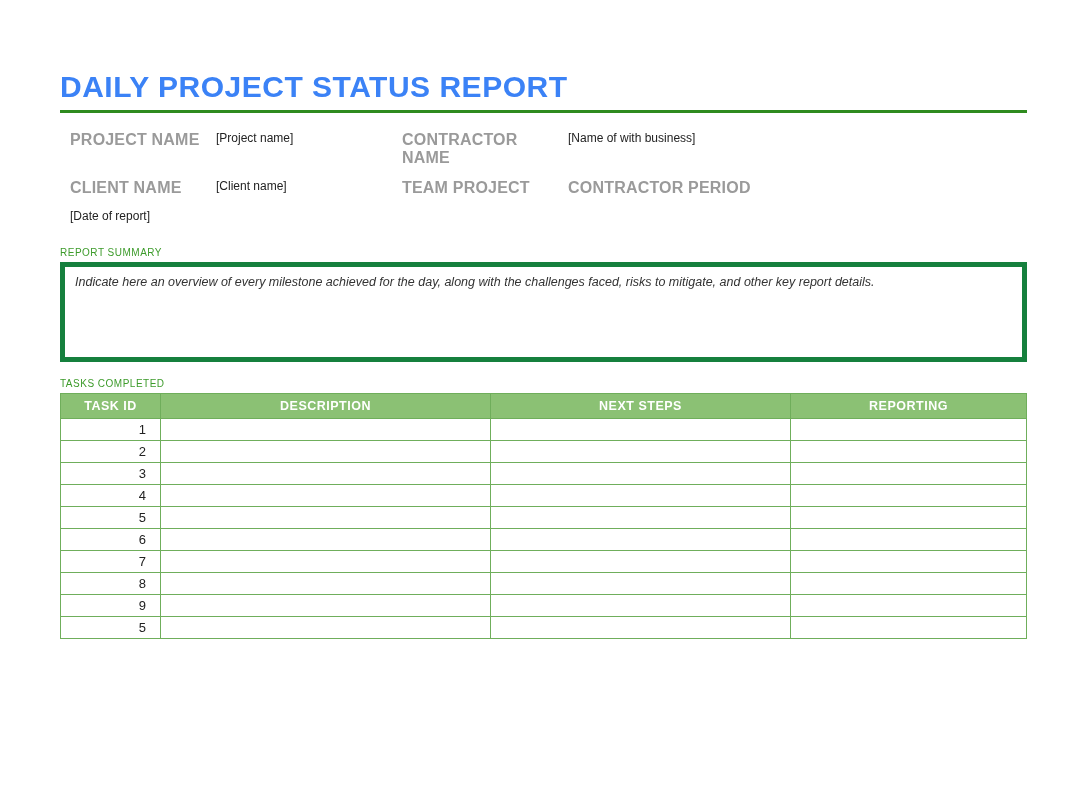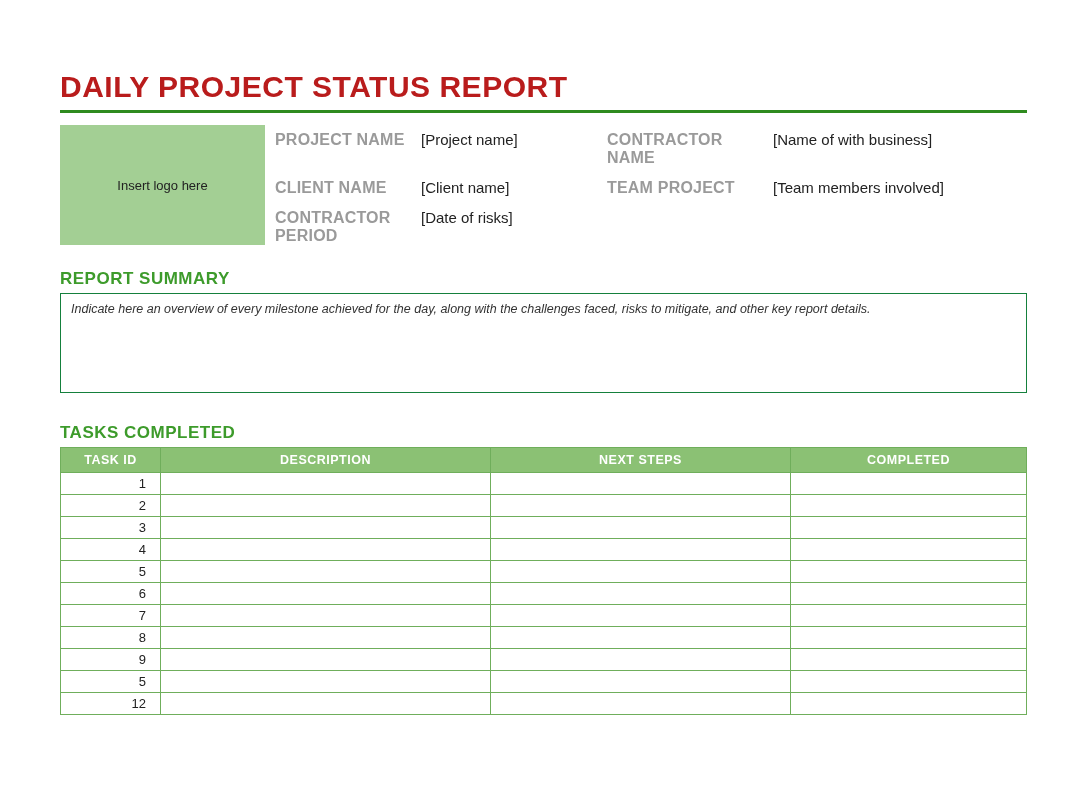--- a/index.html
+++ b/index.html
@@ -8,21 +8,21 @@
     background: #ffffff;
     width: 1087px;
     height: 796px;
     padding: 70px 60px 30px 60px;
     font-size: 13px;
     color: #222;
   }
   .title {
     font-size: 30px;
     font-weight: 700;
-    color: #b91c1c;
+    color: #3b82f6;
     letter-spacing: 0.5px;
     padding-bottom: 6px;
     border-bottom: 3px solid #2f8b1f;
     margin-bottom: 12px;
   }
   .info-area {
     display: flex;
     align-items: stretch;
     margin-bottom: 24px;
   }
@@ -47,35 +47,35 @@
     padding-top: 6px;
   }
   .info-label {
     font-weight: 700;
     font-size: 16px;
     color: #9a9a9a;
     letter-spacing: 0.2px;
     padding-right: 8px;
   }
   .info-value {
-    font-size: 15px;
+    font-size: 12px;
     color: #222;
   }
   .section-head {
-    font-weight: 700;
-    font-size: 17px;
+    font-weight: 400;
+    font-size: 10px;
     color: #3d9b2b;
     letter-spacing: 0.5px;
     margin-bottom: 4px;
   }
   .summary-box {
-    border: 1px solid #15803d;
+    border: 5px solid #15803d;
     padding: 8px 10px;
     height: 100px;
-    margin-bottom: 30px;
+    margin-bottom: 16px;
     font-style: italic;
     font-size: 12.5px;
     color: #333;
   }
   .tasks-table {
     width: 100%;
     border-collapse: collapse;
     table-layout: fixed;
   }
   .tasks-table th {
@@ -103,34 +103,32 @@
   .col-desc { width: 330px; }
   .col-next { width: 300px; }
   .col-assignee { width: auto; }
 </style>
 </head>
 <body>
 
 <div class="title">DAILY PROJECT STATUS REPORT</div>
 
 <div class="info-area">
-  <div class="logo-box">Insert logo here</div>
   <div class="info-grid">
     <div class="info-label">PROJECT NAME</div>
     <div class="info-value">[Project name]</div>
     <div class="info-label">CONTRACTOR NAME</div>
     <div class="info-value">[Name of with business]</div>
 
     <div class="info-label">CLIENT NAME</div>
     <div class="info-value">[Client name]</div>
     <div class="info-label">TEAM PROJECT</div>
-    <div class="info-value">[Team members involved]</div>
 
     <div class="info-label">CONTRACTOR PERIOD</div>
-    <div class="info-value">[Date of risks]</div>
+    <div class="info-value">[Date of report]</div>
     <div></div>
       <div></div>
   </div>
 </div>
 
 <div class="section-head">REPORT SUMMARY</div>
 <div class="summary-box">Indicate here an overview of every milestone achieved for the day, along with the challenges faced, risks to mitigate, and other key report details.</div>
 
 <div class="section-head">TASKS COMPLETED</div>
 <table class="tasks-table">
@@ -138,21 +136,21 @@
     <col class="col-id">
       <col class="col-desc">
       <col class="col-next">
       <col class="col-assignee">
   </colgroup>
   <thead>
     <tr>
       <th>TASK ID</th>
       <th>DESCRIPTION</th>
       <th>NEXT STEPS</th>
-      <th>COMPLETED</th>
+      <th>REPORTING</th>
     </tr>
   </thead>
   <tbody id="tasks-body">
       <tr>
         <td class="task-id">1</td>
         <td></td>
         <td></td>
         <td></td>
       </tr>
       <tr>
@@ -202,20 +200,14 @@
         <td></td>
         <td></td>
         <td></td>
       </tr>
       <tr>
         <td class="task-id">5</td>
         <td></td>
         <td></td>
         <td></td>
       </tr>
-      <tr>
-        <td class="task-id">12</td>
-        <td></td>
-        <td></td>
-        <td></td>
-      </tr>
     </tbody>
 </table>
 
 </body></html>

